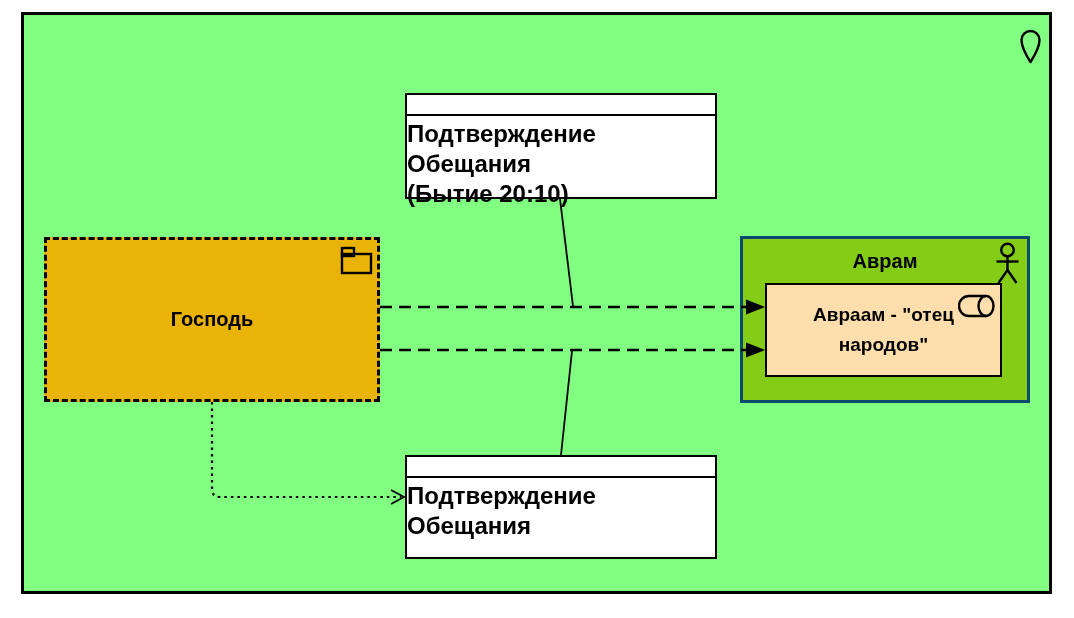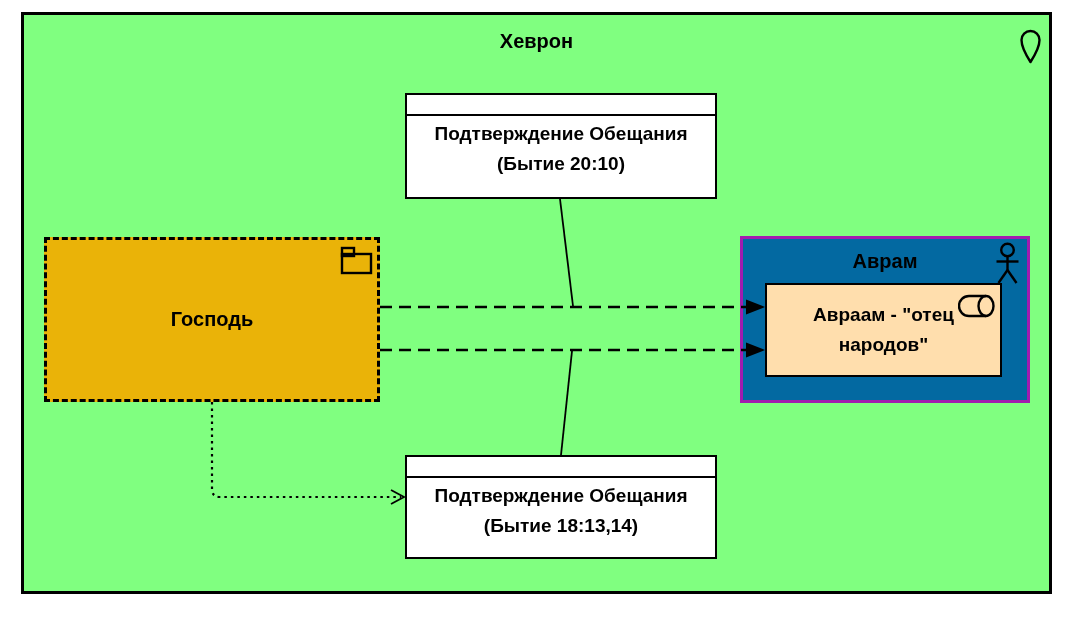--- a/index.html
+++ b/index.html
@@ -19,34 +19,34 @@
   .pin-icon{position:absolute;top:14px;right:7px;}
   
   .note{
     position:absolute;width:312px;background:#FFFFFF;
     border:2px solid #000;box-sizing:border-box;z-index:2;
   }
   .note-1{left:381px;top:78px;height:106px;}
   .note-2{left:381px;top:440px;height:104px;}
   .note-band{height:19px;border-bottom:2px solid #000;}
   .note-text{
-    text-align:center;font-weight:bold;font-size:19px;line-height:30px;padding-top:3px;
+    font-weight:bold;font-size:24px;line-height:30px;padding-top:3px;
   }
   
   .grouping{
     position:absolute;left:20px;top:222px;width:336px;height:165px;
     background:#eab308;border:3px dashed #000;box-sizing:border-box;
     display:flex;align-items:center;justify-content:center;z-index:2;
   }
   .grouping-label{font-weight:bold;font-size:20px;}
   .folder-icon{position:absolute;top:6px;right:3px;}
   
   .actor{
     position:absolute;left:716px;top:221px;width:290px;height:167px;
-    background:#0369a1;border:3px solid #a21caf;box-sizing:border-box;z-index:2;
+    background:#84cc16;border:3px solid #0c4a6e;box-sizing:border-box;z-index:2;
   }
   .actor-title{
     position:absolute;left:0;top:11px;width:100%;text-align:center;
     font-weight:bold;font-size:20px;
   }
   .actor-icon{position:absolute;top:3px;right:6px;}
   
   .role{
     position:absolute;left:22px;top:44px;width:237px;height:94px;
     background:#FFDEAD;border:2px solid #000;box-sizing:border-box;
@@ -56,39 +56,37 @@
   .role-icon{position:absolute;top:9px;right:4px;}
   
   .overlay{position:absolute;left:0;top:0;z-index:5;pointer-events:none;}
 </style>
 </head>
 <body>
 
 <div class="canvas">
 
   <div class="container">
-    <div class="container-title">Хеврон</div>
 
     <svg class="pin-icon" width="23" height="35" viewBox="0 0 23 35">
       <path d="M11.5 33 C 11.5 33 2.5 19 2.5 11 A 9 9 0 1 1 20.5 11 C 20.5 19 11.5 33 11.5 33 Z" fill="none" stroke="#000" stroke-width="2.4" stroke-linejoin="round"></path>
     </svg>
 
     <div class="note note-1">
       <div class="note-band"></div>
       <div class="note-text">
         <div>Подтверждение Обещания</div>
         <div>(Бытие 20:10)</div>
       </div>
     </div>
 
     <div class="note note-2">
       <div class="note-band"></div>
       <div class="note-text">
         <div>Подтверждение Обещания</div>
-        <div>(Бытие 18:13,14)</div>
       </div>
     </div>
 
     <div class="grouping">
       <span class="grouping-label">Господь</span>
       <svg class="folder-icon" width="34" height="29" viewBox="0 0 34 29">
         <rect x="2" y="2" width="12" height="8" fill="none" stroke="#000" stroke-width="2.4"></rect>
         <rect x="2" y="8" width="29" height="19" fill="none" stroke="#000" stroke-width="2.4"></rect>
       </svg>
     </div>

